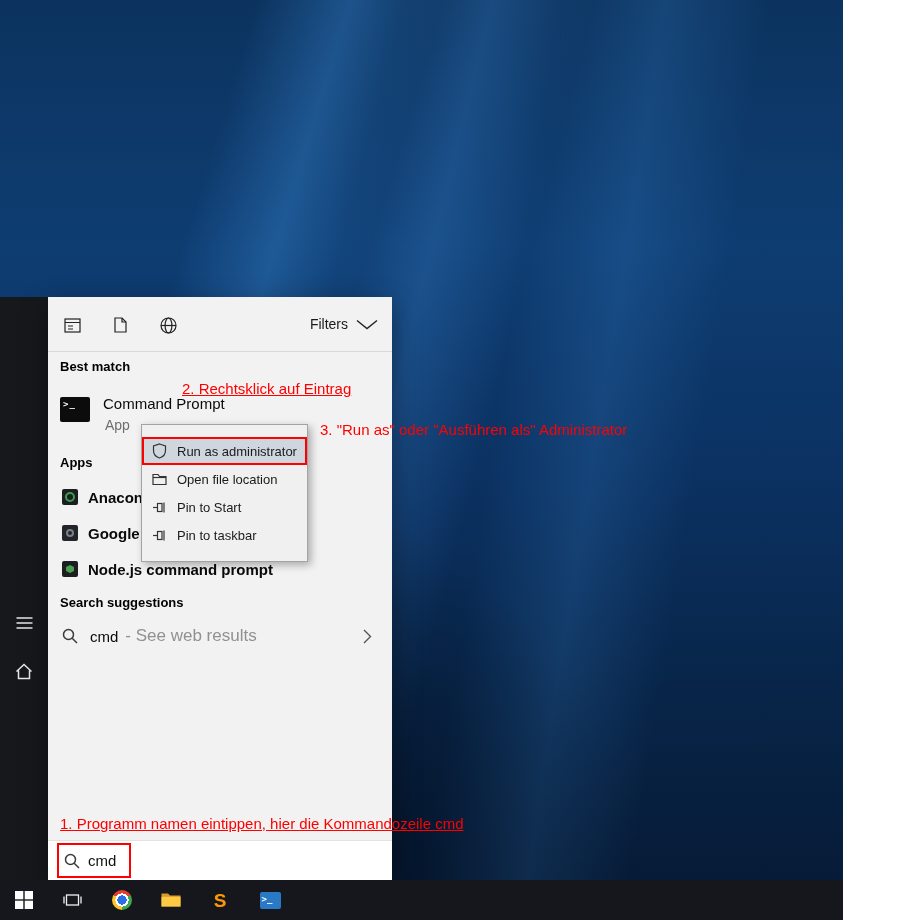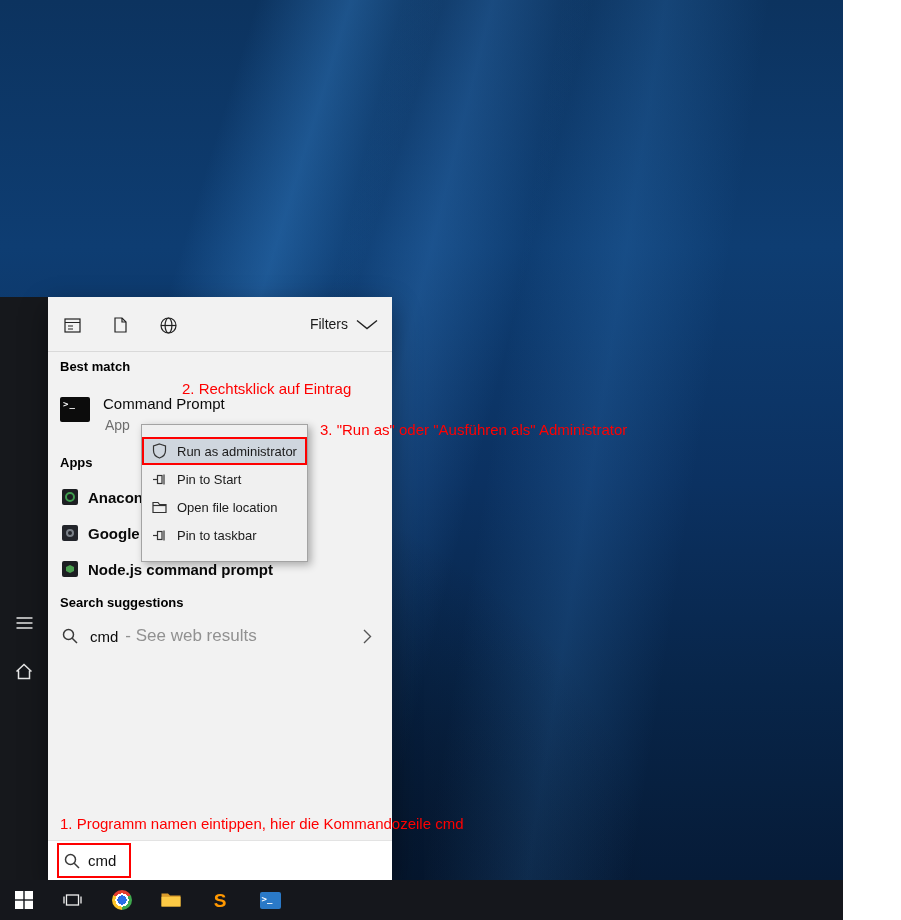--- a/index.html
+++ b/index.html
@@ -169,47 +169,47 @@
   </div>
 
   <div class="context-menu">
     <div class="menu-item highlighted">
       <svg width="15" height="16" viewBox="0 0 15 16" fill="none" stroke="#333" stroke-width="1.2">
           <path d="M7.5 1 L13.5 3 V7.5 C13.5 11.5 10.8 14 7.5 15 C4.2 14 1.5 11.5 1.5 7.5 V3 Z"></path>
         </svg>
       <span>Run as administrator</span>
     </div>
     <div class="menu-item">
-      <svg width="15" height="15" viewBox="0 0 15 15" fill="none" stroke="#333" stroke-width="1.2">
-          <path d="M1 7.5 H5.5"></path>
-          <rect x="5.5" y="3.5" width="4.5" height="8"></rect>
-          <path d="M12 2.5 V12.5"></path>
-        </svg>
-      <span>Pin to Start</span>
-    </div>
-    <div class="menu-item">
       <svg width="15" height="14" viewBox="0 0 15 14" fill="none" stroke="#333" stroke-width="1.2">
           <path d="M1 2.5 H6 L7.5 4.5 H14 V12.5 H1 Z"></path>
           <path d="M1 5.5 H14"></path>
         </svg>
       <span>Open file location</span>
     </div>
     <div class="menu-item">
       <svg width="15" height="15" viewBox="0 0 15 15" fill="none" stroke="#333" stroke-width="1.2">
           <path d="M1 7.5 H5.5"></path>
           <rect x="5.5" y="3.5" width="4.5" height="8"></rect>
           <path d="M12 2.5 V12.5"></path>
         </svg>
+      <span>Pin to Start</span>
+    </div>
+    <div class="menu-item">
+      <svg width="15" height="15" viewBox="0 0 15 15" fill="none" stroke="#333" stroke-width="1.2">
+          <path d="M1 7.5 H5.5"></path>
+          <rect x="5.5" y="3.5" width="4.5" height="8"></rect>
+          <path d="M12 2.5 V12.5"></path>
+        </svg>
       <span>Pin to taskbar</span>
     </div>
   </div>
 
-  <div class="annotation" style="left:182px;top:380px;">2. Rechtsklick auf Eintrag</div>
+  <div class="annotation" style="left:182px;top:380px;text-decoration:underline;">2. Rechtsklick auf Eintrag</div>
   <div class="annotation" style="left:320px;top:421px;">3. "Run as" oder "Ausführen als" Administrator</div>
-  <div class="annotation" style="left:60px;top:815px;">1. Programm namen eintippen, hier die Kommandozeile cmd</div>
+  <div class="annotation" style="left:60px;top:815px;text-decoration:underline;">1. Programm namen eintippen, hier die Kommandozeile cmd</div>
 
   <div class="taskbar">
     <button class="tb" style="left:4px;">
       <svg width="18" height="18" viewBox="0 0 18 18" fill="#ffffff">
           <rect x="0" y="0" width="8.3" height="8.3"></rect>
           <rect x="9.7" y="0" width="8.3" height="8.3"></rect>
           <rect x="0" y="9.7" width="8.3" height="8.3"></rect>
           <rect x="9.7" y="9.7" width="8.3" height="8.3"></rect>
         </svg>
     </button>

